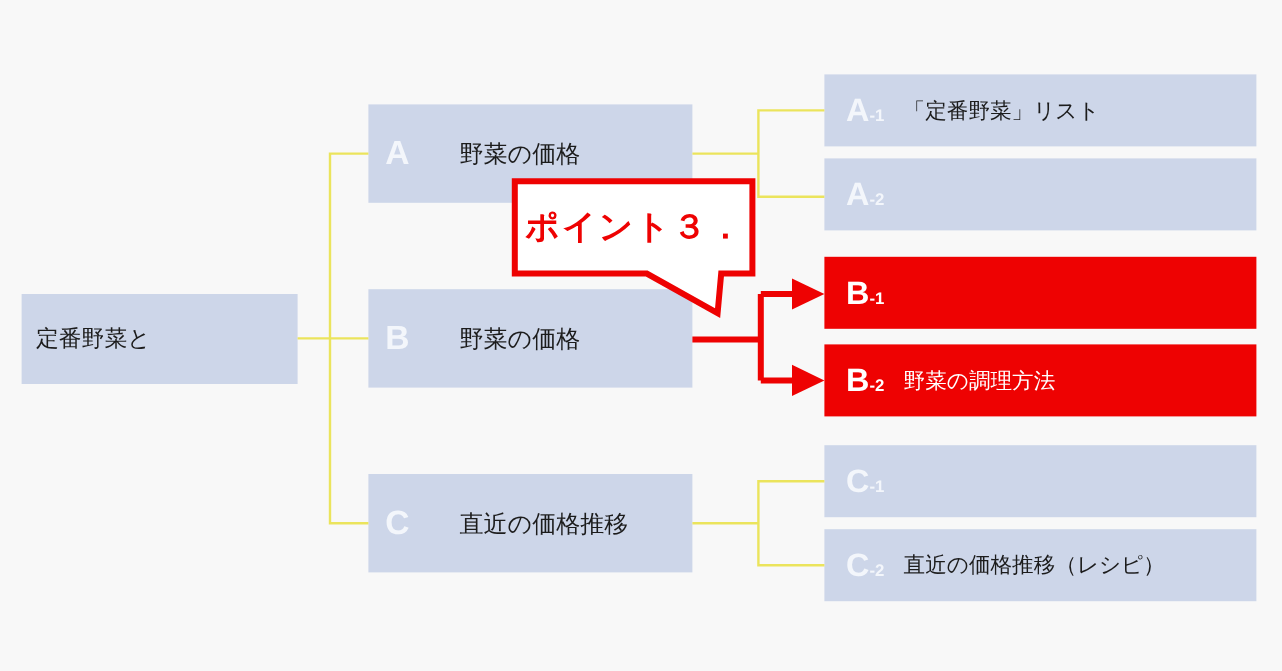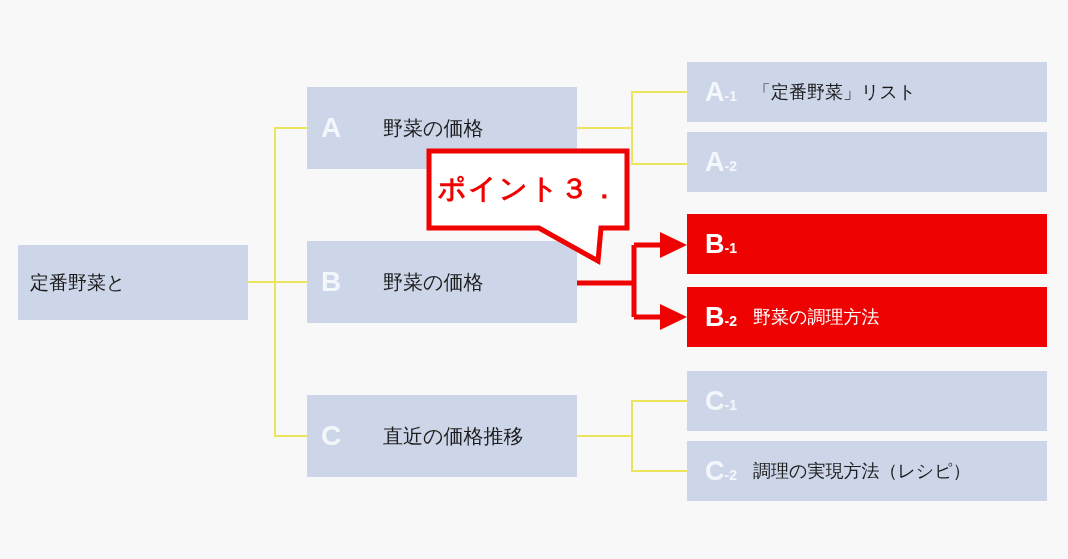--- a/index.html
+++ b/index.html
@@ -159,21 +159,21 @@
     <span class="idwrap">
         <span class="letter">C</span>
         <span class="sub">-1</span>
       </span>
   </div>
   <div class="node blue leaf" style="top:441px">
     <span class="idwrap">
         <span class="letter">C</span>
         <span class="sub">-2</span>
       </span>
-    <span class="label">調理の実現方法（レシピ）</span>
+    <span class="label">直近の価格推移（レシピ）</span>
   </div>
 
   <svg class="overlay" width="1068" height="559" viewBox="0 0 1068 559">
 
     <path d="M248,282 H307 M307,128 H275 V436 H307" fill="none" stroke="#ebe45c" stroke-width="2"></path>
 
     <path d="M577,128 H632 M687,92 H632 V164 H687" fill="none" stroke="#ebe45c" stroke-width="2"></path>
 
     <path d="M577,436 H632 M687,401 H632 V471 H687" fill="none" stroke="#ebe45c" stroke-width="2"></path>
 

